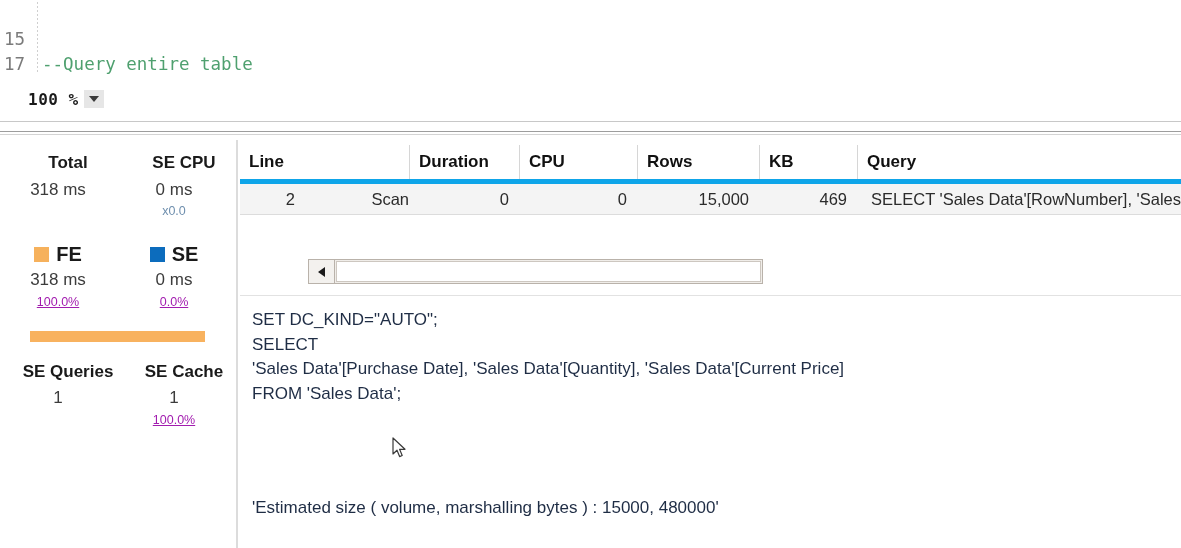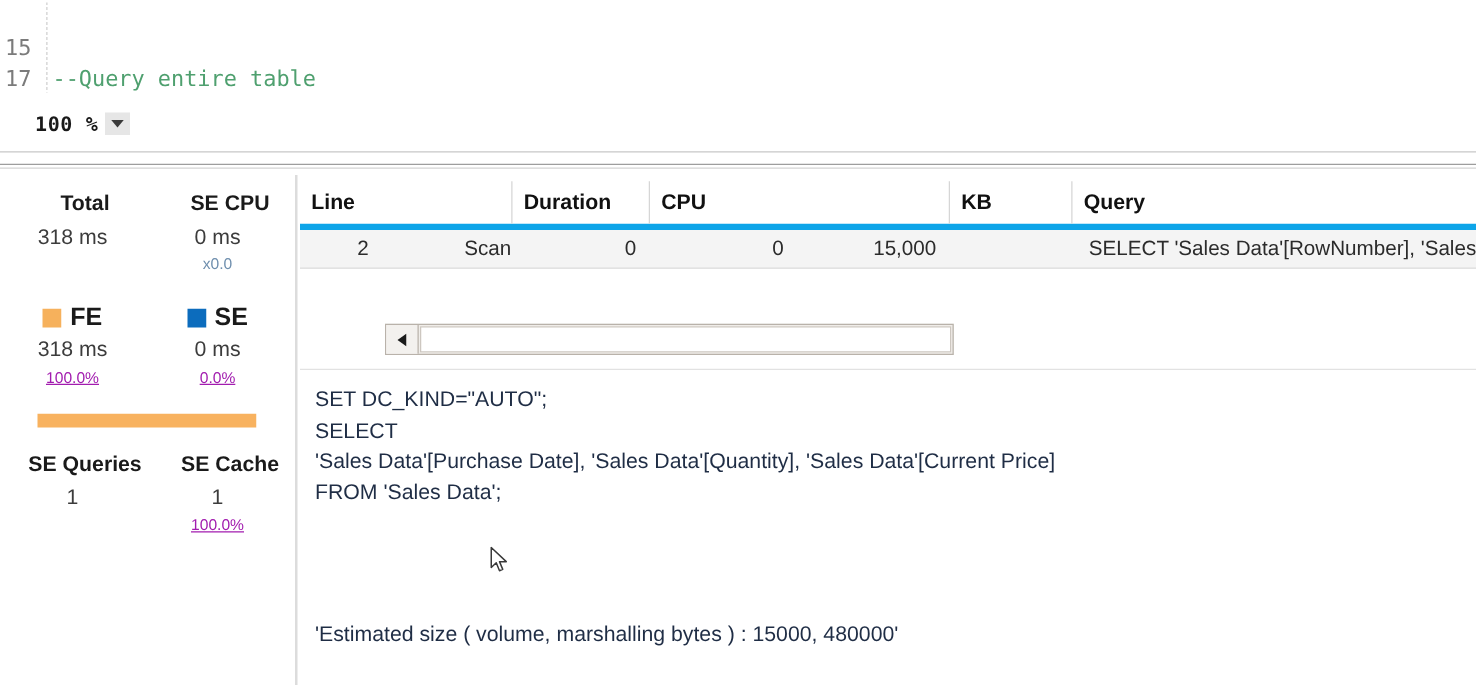--- a/index.html
+++ b/index.html
@@ -413,30 +413,32 @@
 
 <div id="vdivider"></div>
 
 <div id="right-pane">
 
   <div id="timings-grid">
     <div class="grid-head">
       <div class="gh" style="left:0px;width:65px;">Line</div>
       <div class="gh" style="left:169px;width:110px;">Duration</div>
       <div class="gh" style="left:279px;width:118px;">CPU</div>
+      <div class="gh" style="left:397px;width:122px;">Rows</div>
       <div class="gh" style="left:519px;width:98px;">KB</div>
       <div class="gh" style="left:617px;width:324px;">Query</div>
     </div>
 
     <div class="grid-row">
       <div class="gc num" style="left:0px;width:65px;">2</div>
       <div class="gc txt" style="left:65px;width:104px;">Scan</div>
       <div class="gc num" style="left:169px;width:110px;">0</div>
       <div class="gc num" style="left:279px;width:118px;">0</div>
       <div class="gc num" style="left:397px;width:122px;">15,000</div>
+      <div class="gc num" style="left:519px;width:98px;">469</div>
       <div class="gc txt" style="left:617px;width:324px;">SELECT 'Sales Data'[RowNumber], 'Sales</div>
     </div>
   </div>
 
   <div id="hscroll">
     <div class="hs-btn">
         <span class="arrow-left"></span>
       </div>
     <div class="hs-track"></div>
   </div>

